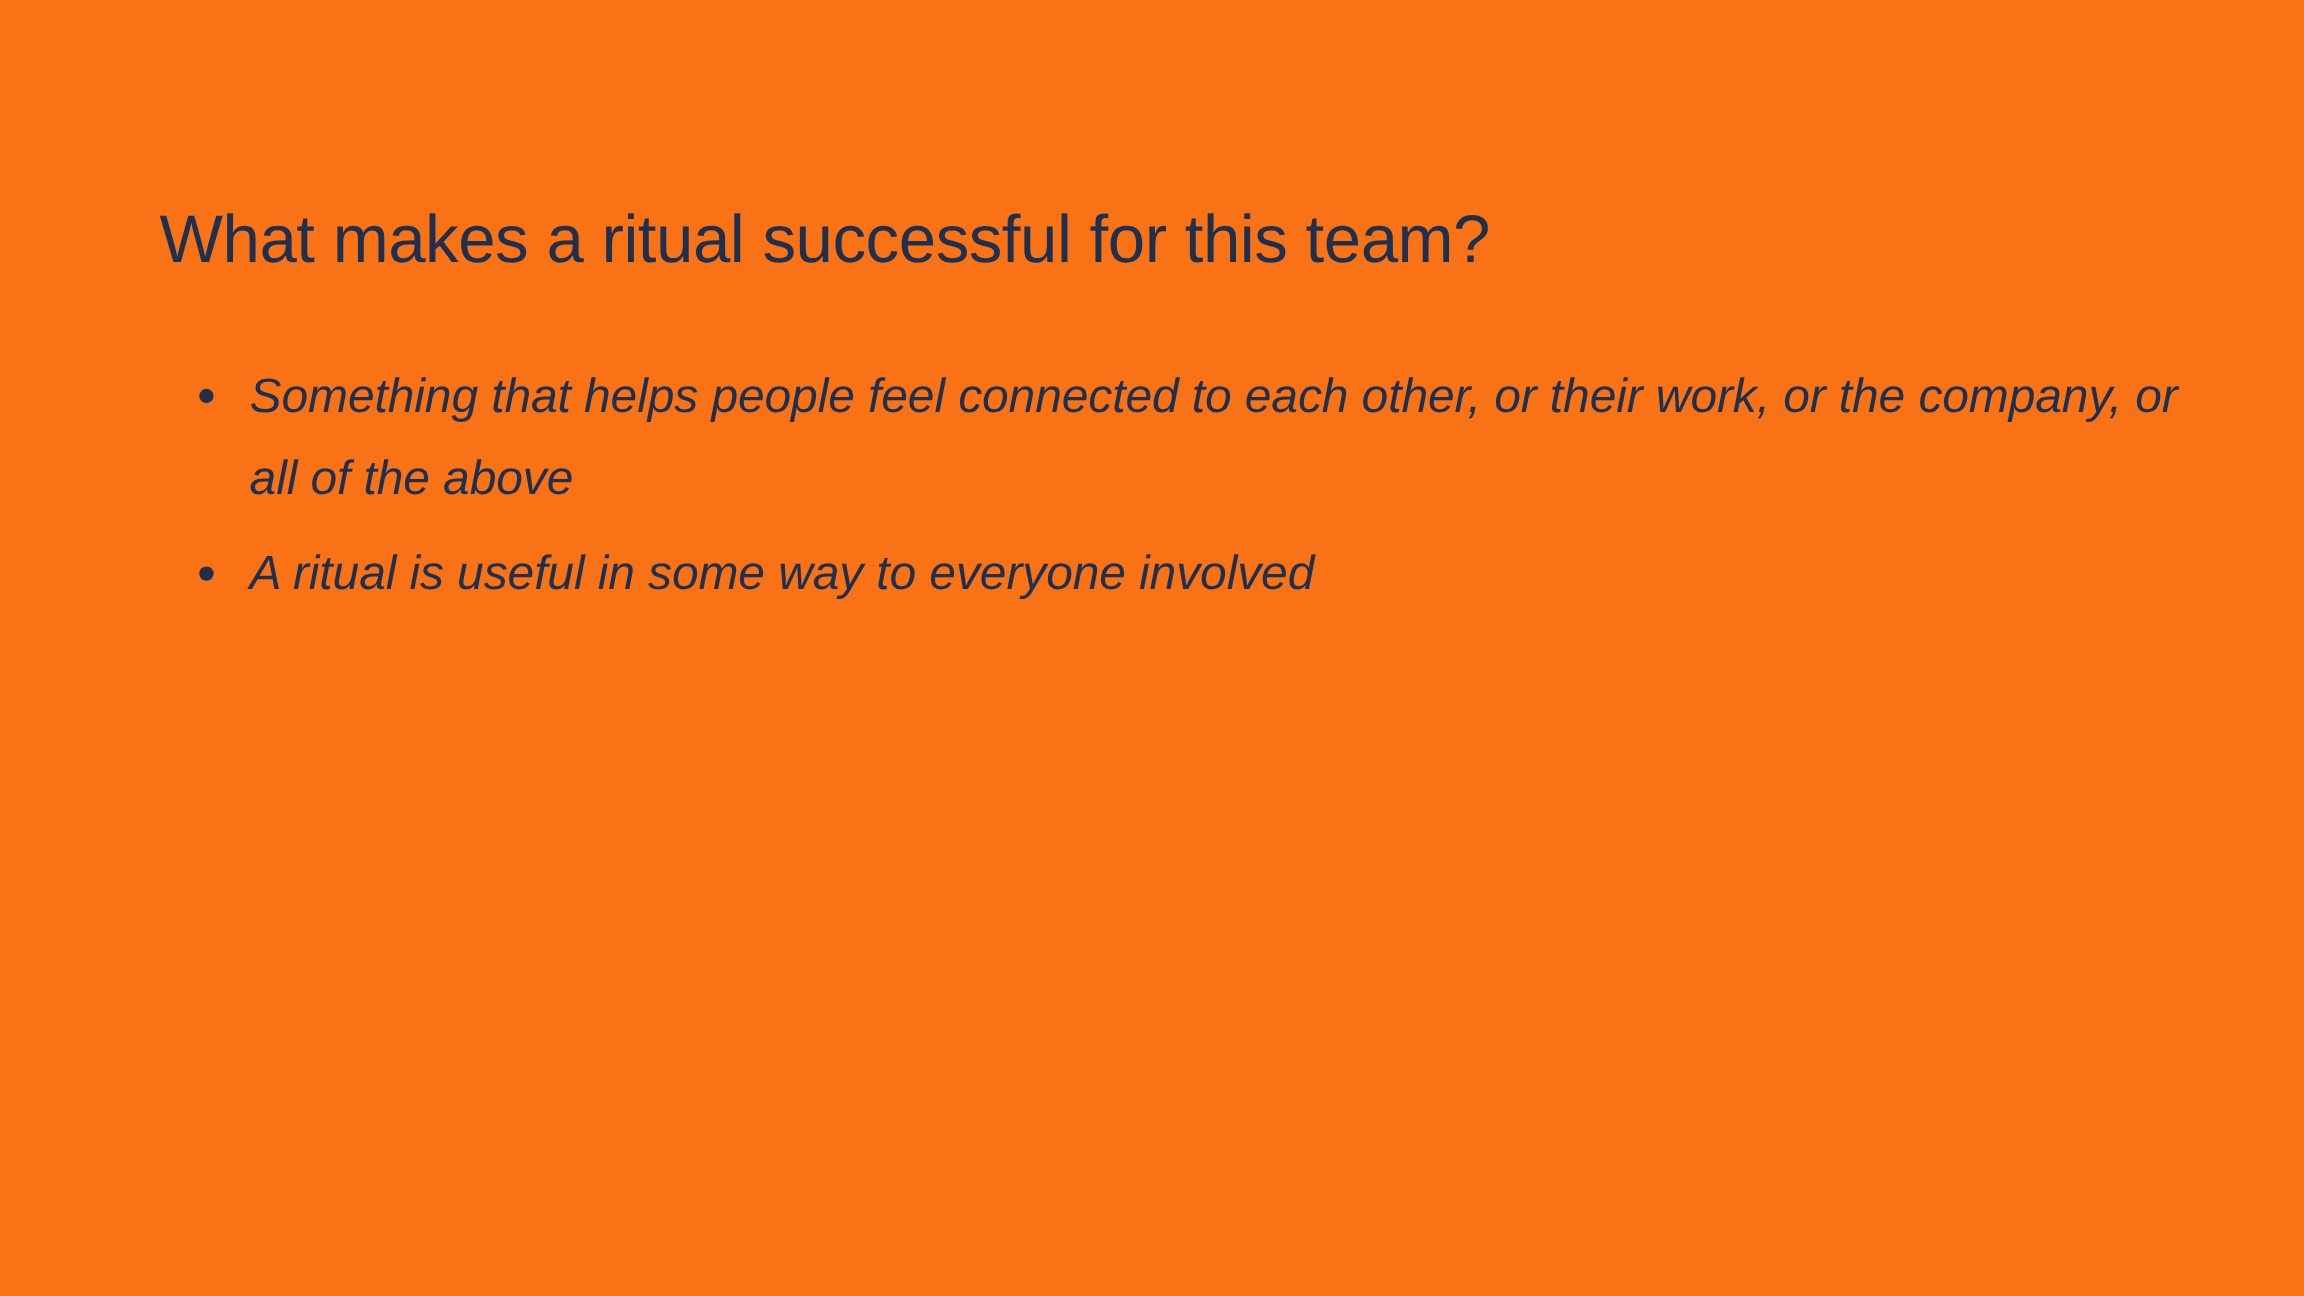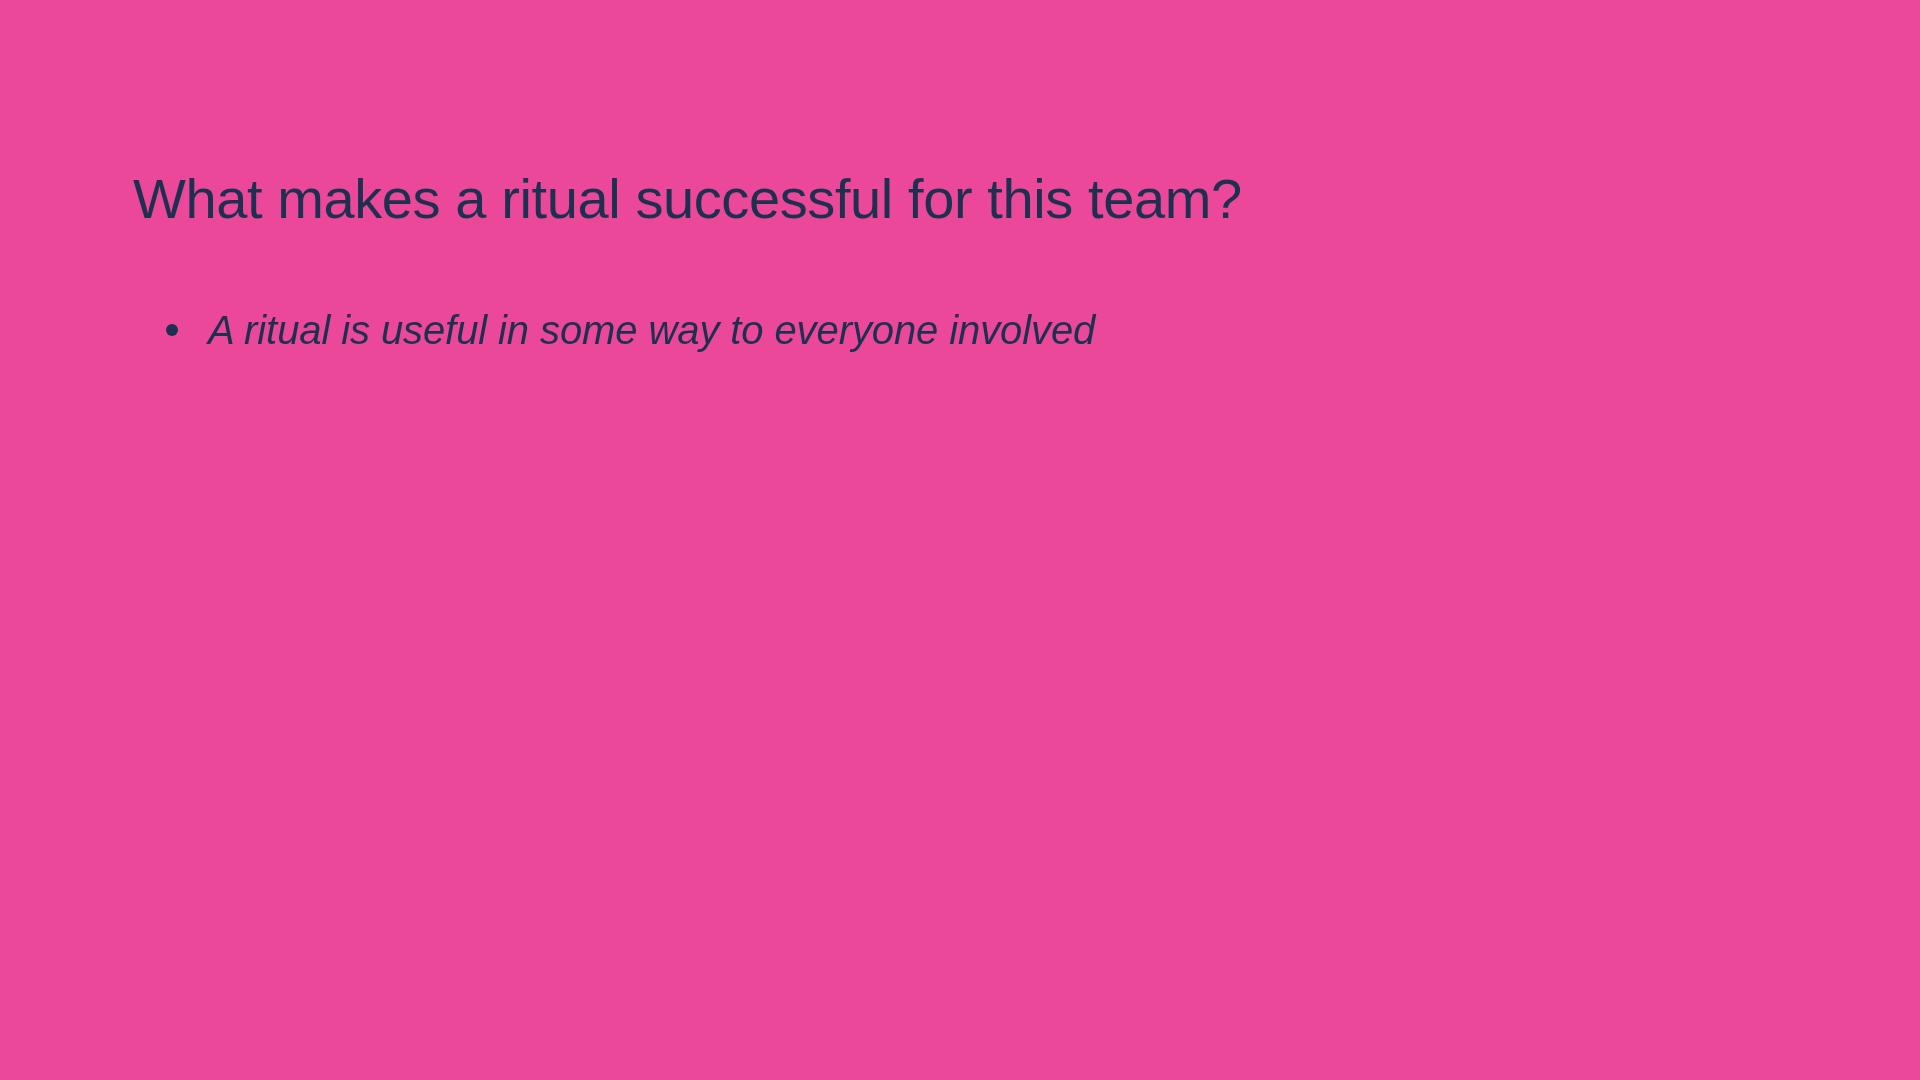--- a/index.html
+++ b/index.html
@@ -12,21 +12,21 @@
     height: 1080px;
     background: #ffffff;
     font-family: "Liberation Sans", "DejaVu Sans", sans-serif;
     overflow: hidden;
   }
 
   .slide {
     position: relative;
     width: 1920px;
     height: 1080px;
-    background: #ec4899;
+    background: #f97316;
     box-sizing: border-box;
   }
 
   .slide-title {
     position: absolute;
     left: 133px;
     top: 166px;
     width: 1660px;
     margin: 0;
     font-family: "Liberation Sans", "DejaVu Sans", sans-serif;
@@ -95,20 +95,24 @@
 </style>
 </head>
 <body>
 
 <div class="slide">
 
   <h1 class="slide-title">What makes a ritual successful for this team?</h1>
 
   <ul class="bullet-list">
 
+    <li class="bullet-item">
+      <span class="bullet-marker"></span>
+      <span class="bullet-text">Something that helps people feel connected to each other, or their work, or the company, or all of the above</span>
+    </li>
 
 
 
     <li class="bullet-item">
       <span class="bullet-marker"></span>
       <span class="bullet-text">A ritual is useful in some way to everyone involved</span>
     </li>
 
   </ul>
 

